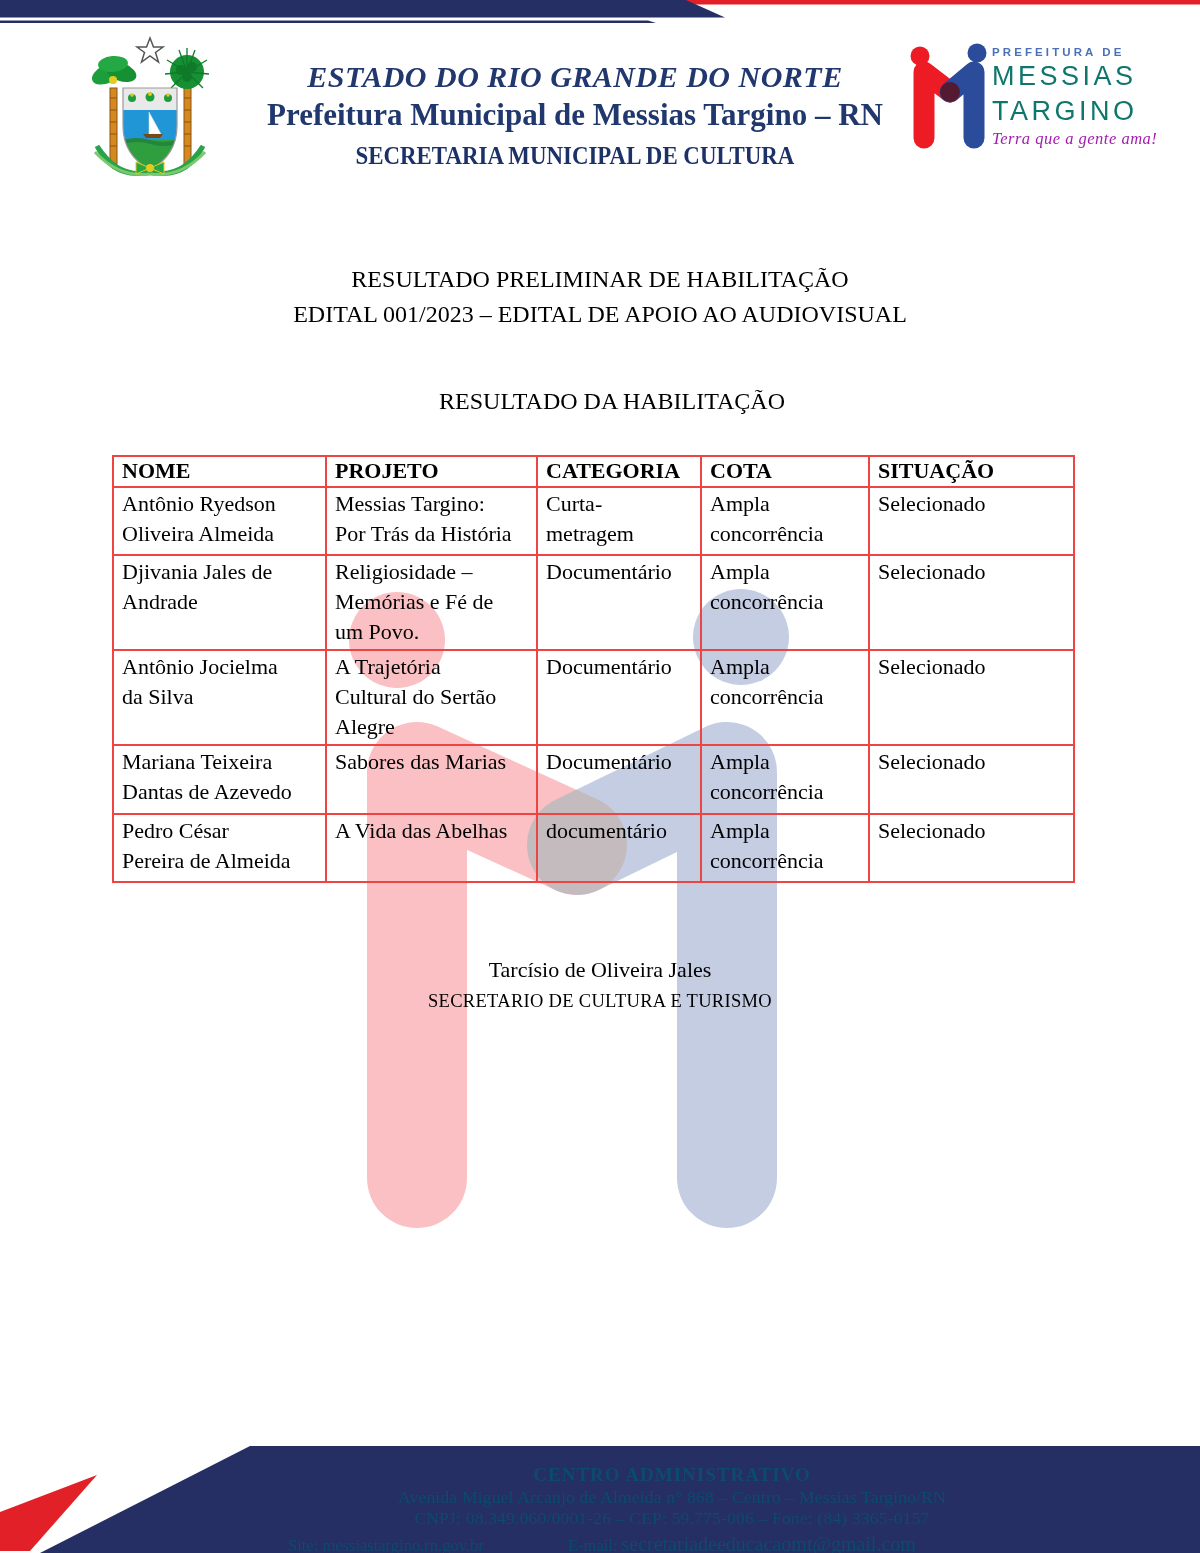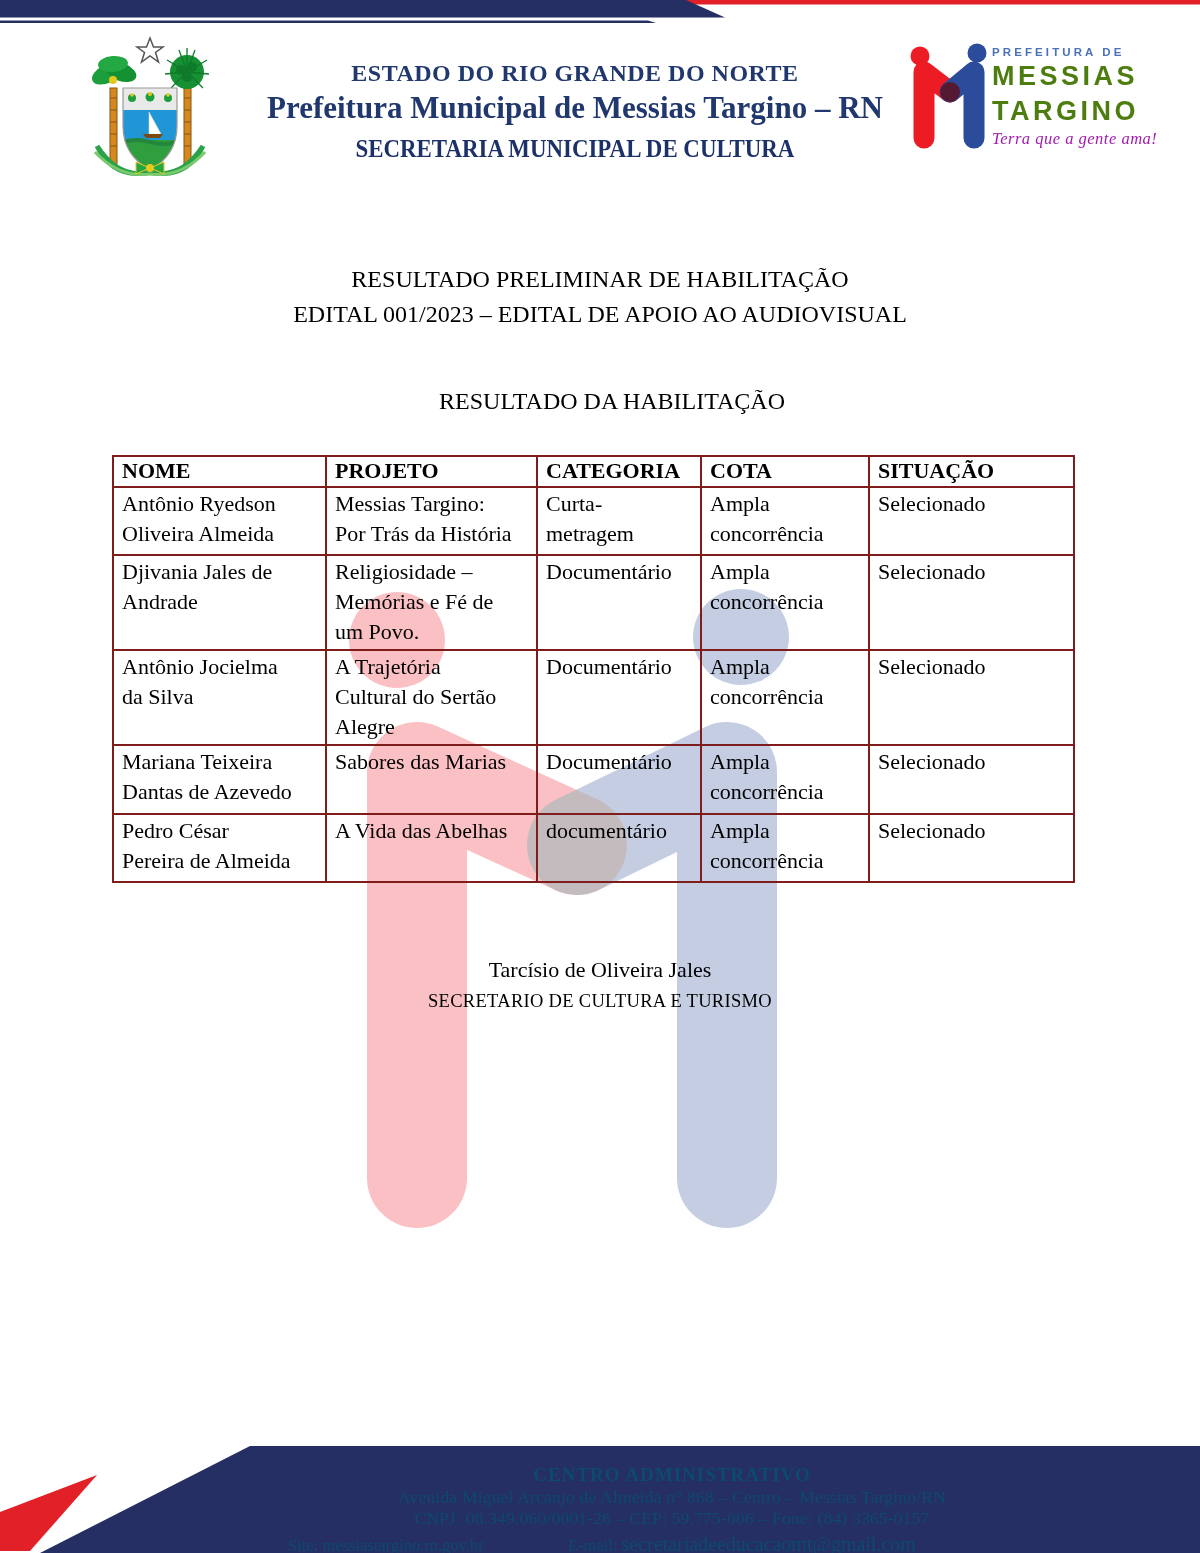--- a/index.html
+++ b/index.html
@@ -15,47 +15,47 @@
   .abs{position:absolute;}
   svg{display:block;}
 
   
   .header-text{
     left:230px;top:60px;width:690px;
     text-align:center;
     color:#21386e;
     line-height:1.15;
   }
-  .h-line1{font-size:24px;font-weight:bold;letter-spacing:.5px;}
+  .h-line1{font-size:30px;font-weight:bold;letter-spacing:.5px;font-style:italic;}
   .h-line2{font-size:31px;font-weight:bold;margin-top:2px;}
   .h-line3{font-size:26px;font-weight:bold;margin-top:9px;
            transform:scaleX(.88);transform-origin:center;color:#1c3168;}
 
   .logo{left:898px;top:40px;width:290px;height:132px;}
   .logo-text{position:absolute;left:94px;top:6px;width:196px;
              font-family:"Liberation Sans","DejaVu Sans",sans-serif;}
   .l-small{font-size:11.5px;letter-spacing:3.1px;color:#4a71b8;font-weight:bold;}
-  .l-name{font-size:27px;font-weight:bold;color:#4d7c0f;letter-spacing:3.5px;line-height:1;}
+  .l-name{font-size:27px;font-weight:normal;color:#0f766e;letter-spacing:3.5px;line-height:1;}
   .l-name1{margin-top:5px;}
   .l-name2{margin-top:8px;}
   .l-slogan{font-family:"Liberation Serif",serif;font-style:italic;
             font-size:16.5px;color:#a21caf;margin-top:4px;letter-spacing:.5px;}
 
   
   .titles{left:0;top:262px;width:1200px;text-align:center;font-size:24px;line-height:35px;}
   .subtitle{left:12px;top:388px;width:1200px;text-align:center;font-size:24px;}
 
   
   table.results{
     position:absolute;left:112px;top:455px;
     border-collapse:collapse;table-layout:fixed;width:961px;
     background:transparent;z-index:2;
   }
   table.results th,table.results td{
-    border:2px solid #7f1d1d;
+    border:2px solid #ef4444;
     vertical-align:top;text-align:left;
     padding:1px 4px 2px 8px;
     white-space:pre-line;
     overflow:hidden;
   }
   table.results th{font-size:22px;font-weight:bold;height:24px;line-height:26px;}
   table.results td{font-size:22px;line-height:30px;}
   .r1 td{height:63px;} .r2 td{height:86px;} .r3 td{height:86px;}
   .r4 td{height:64px;} .r5 td{height:63px;}
 

